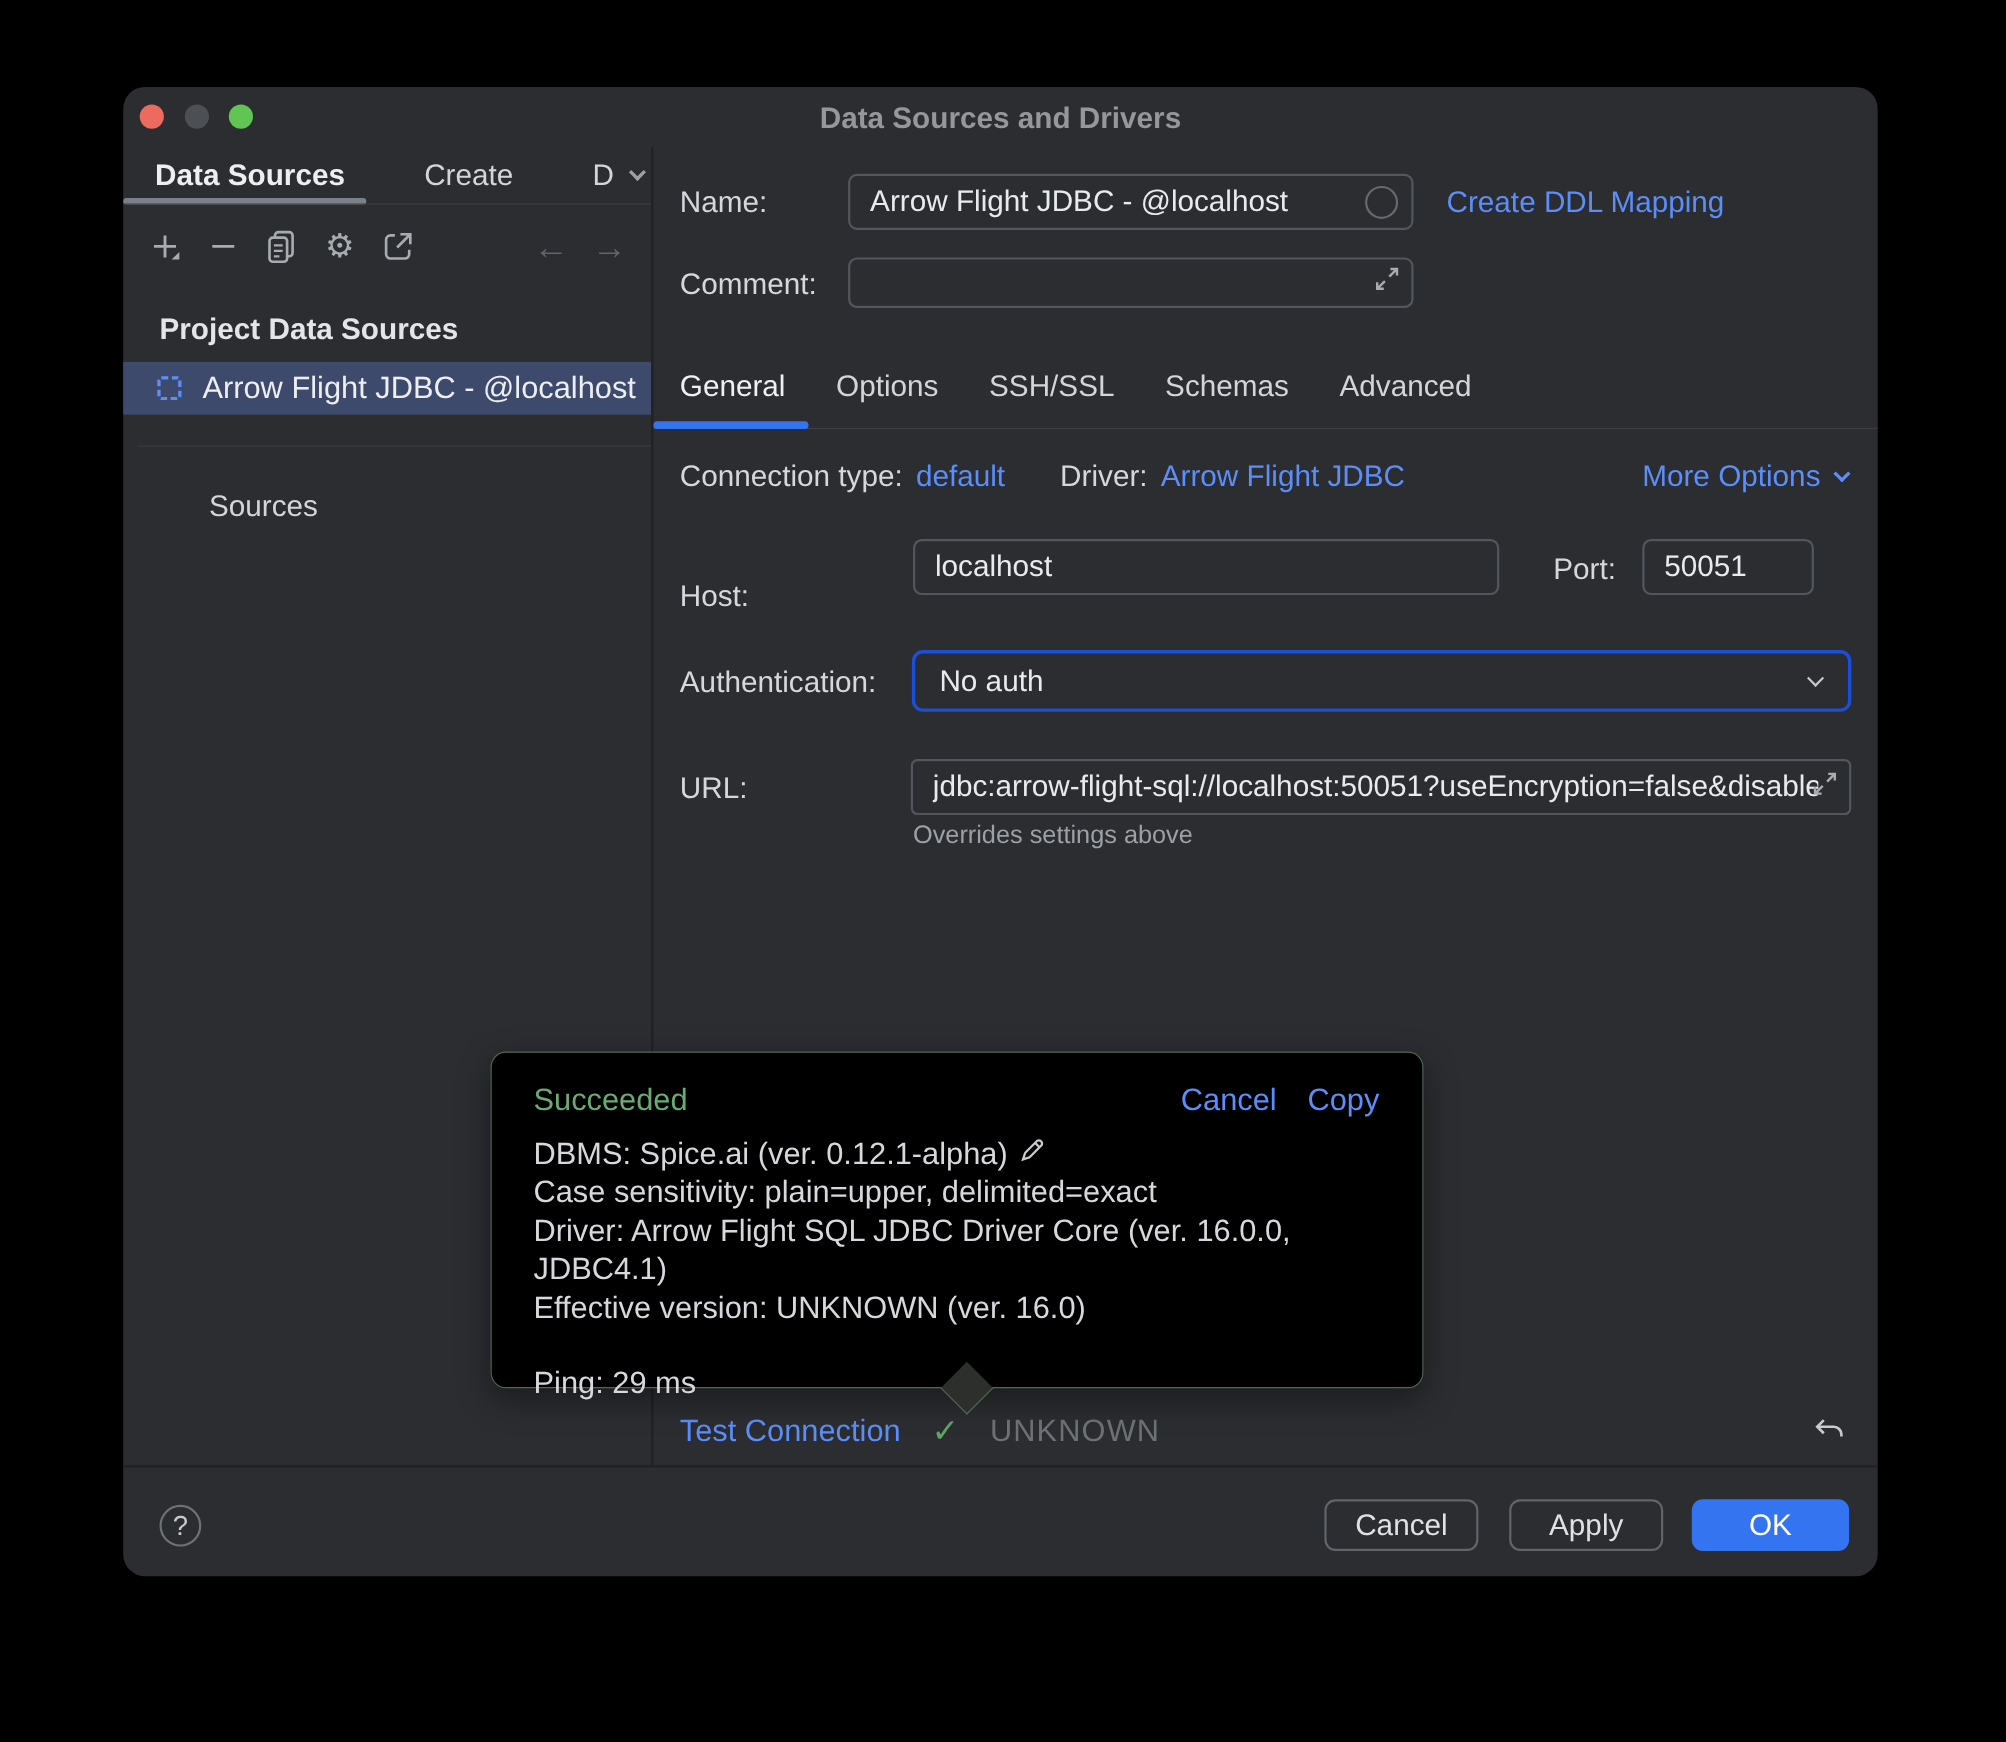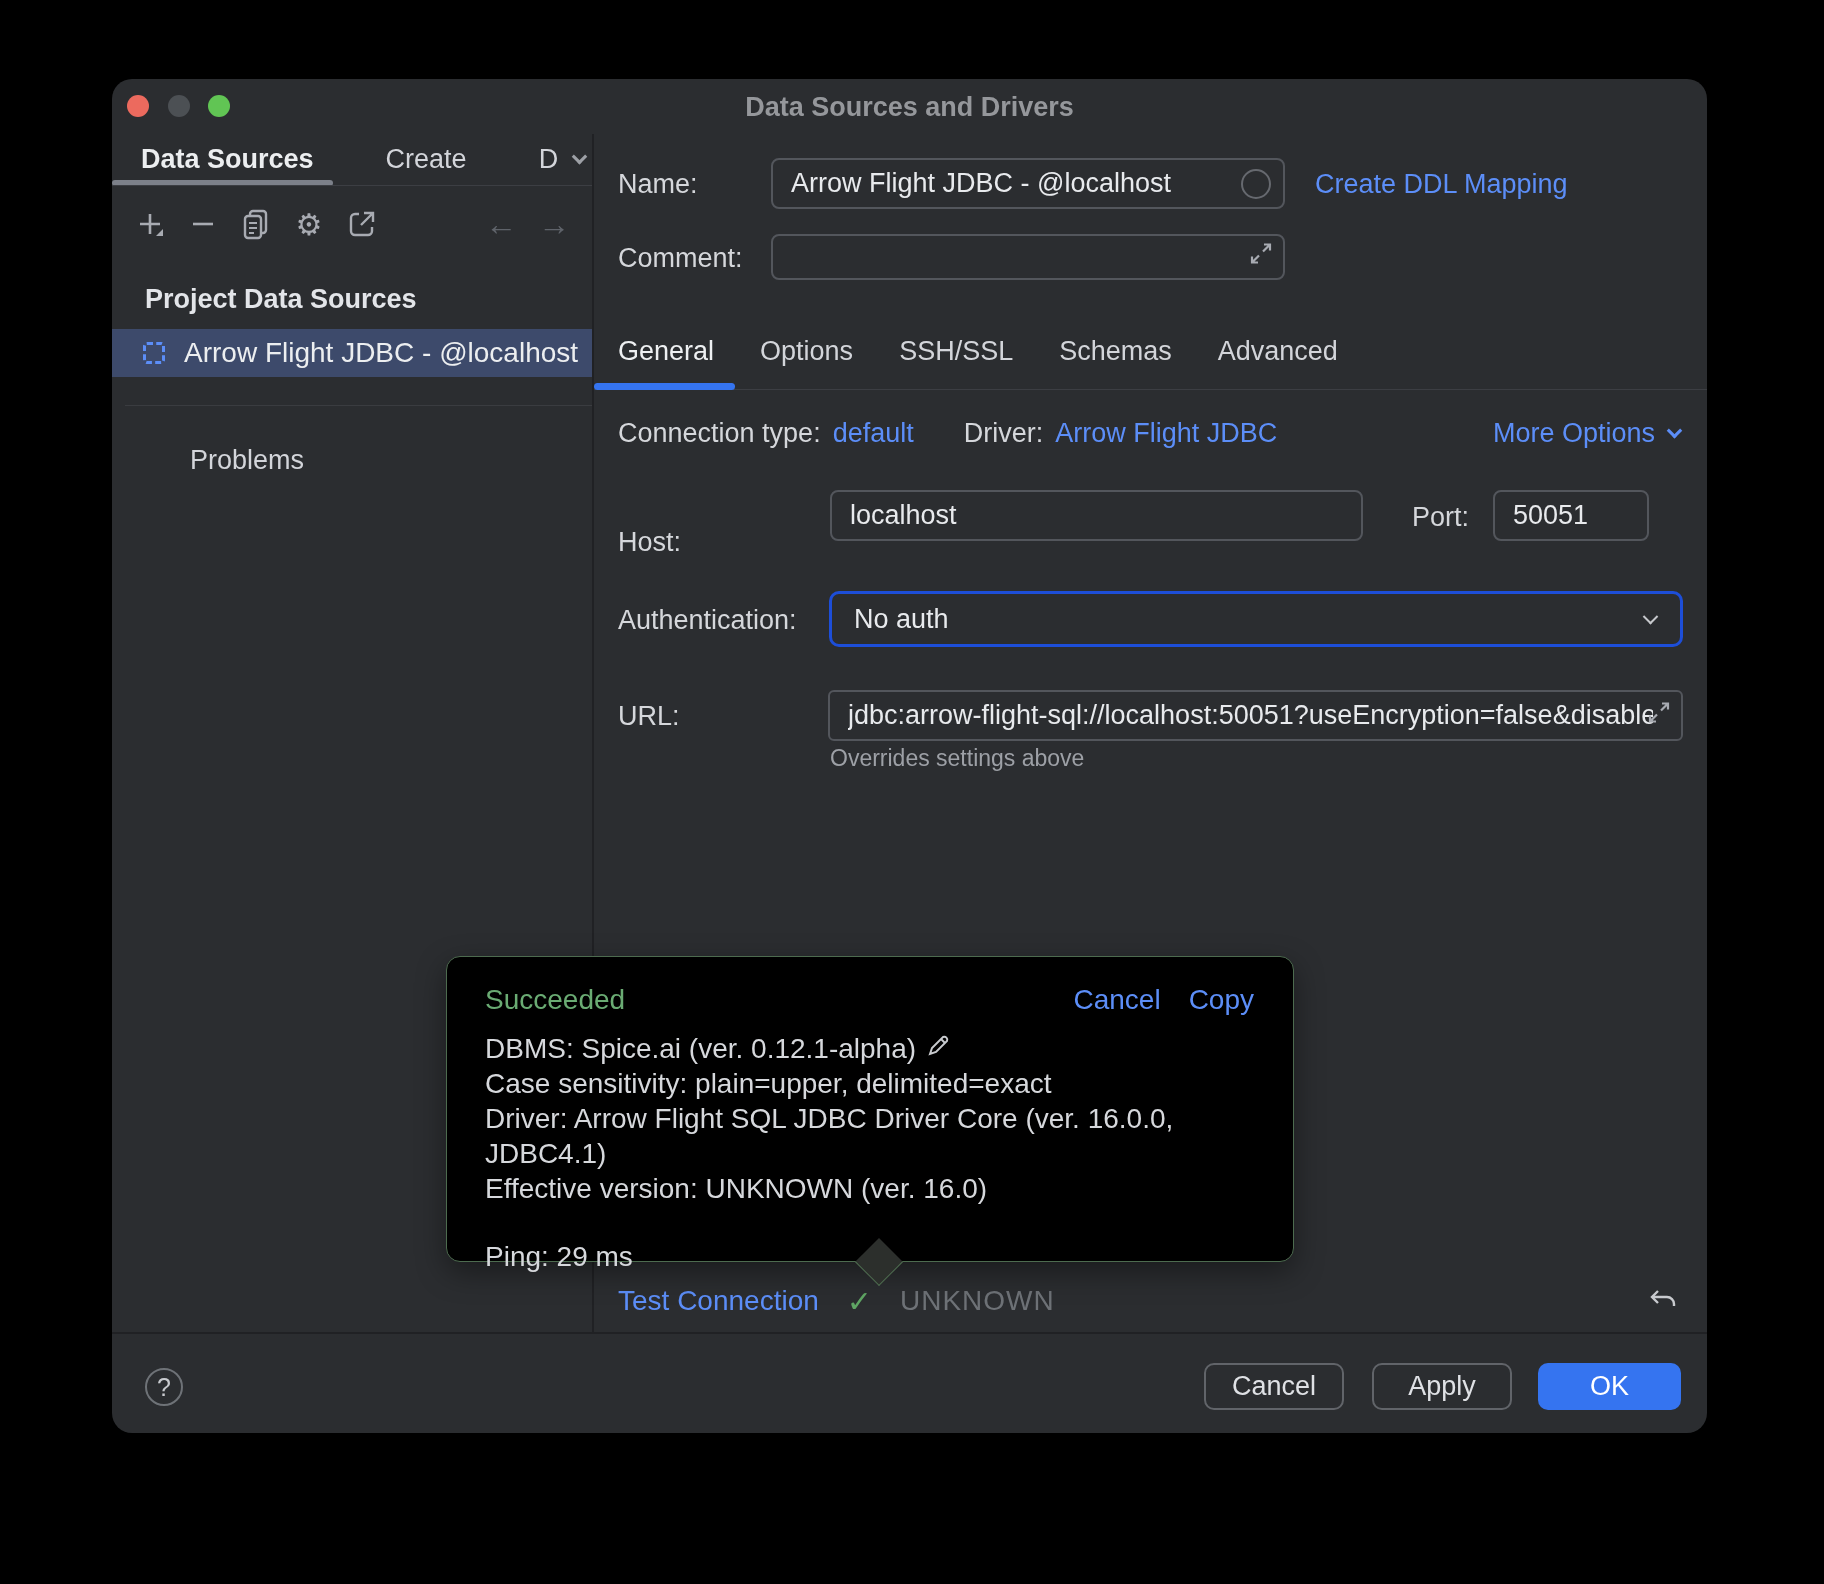--- a/index.html
+++ b/index.html
@@ -170,21 +170,21 @@
       <span class="tb-icon nav">←</span>
       <span class="tb-icon nav">→</span>
     </div>
 
     <div class="section-hdr">Project Data Sources</div>
     <div class="ds-item">
       <span class="ds-icon"></span>
       <span>Arrow Flight JDBC - @localhost</span>
     </div>
     <div class="side-sep"></div>
-    <div class="problems">Problems</div>
+    <div class="problems">Sources</div>
     <div class="vdivider"></div>
 
     <div class="lbl abs" style="left:506px; top:90px;">Name:</div>
     <div class="field abs" style="left:659px; top:79px; width:514px; height:51px;">
       <span>Arrow Flight JDBC - @localhost</span>
       <span class="name-circle"></span>
     </div>
     <div class="link abs" style="left:1203px; top:90px; font-size:27px;">Create DDL Mapping</div>
 
     <div class="lbl abs" style="left:506px; top:164px;">Comment:</div>

